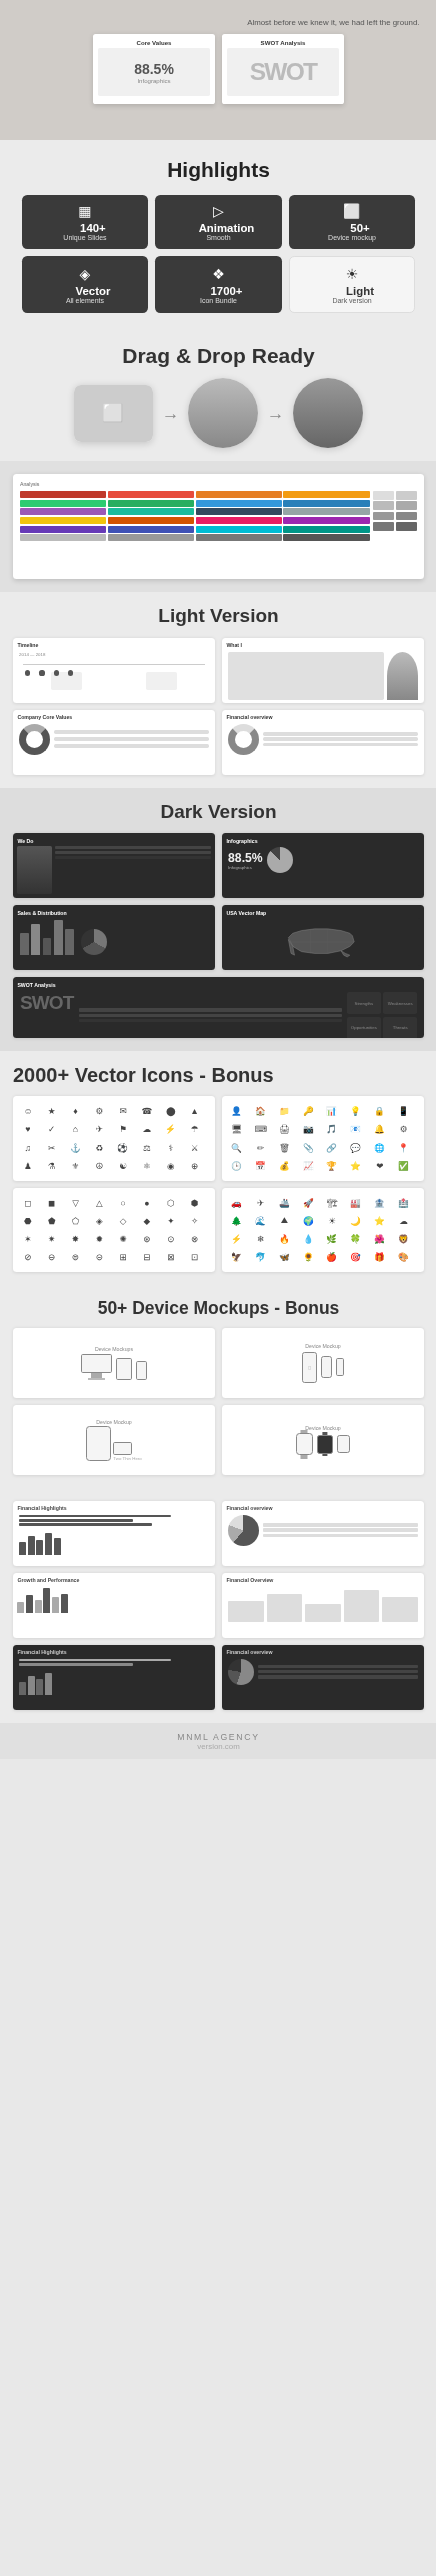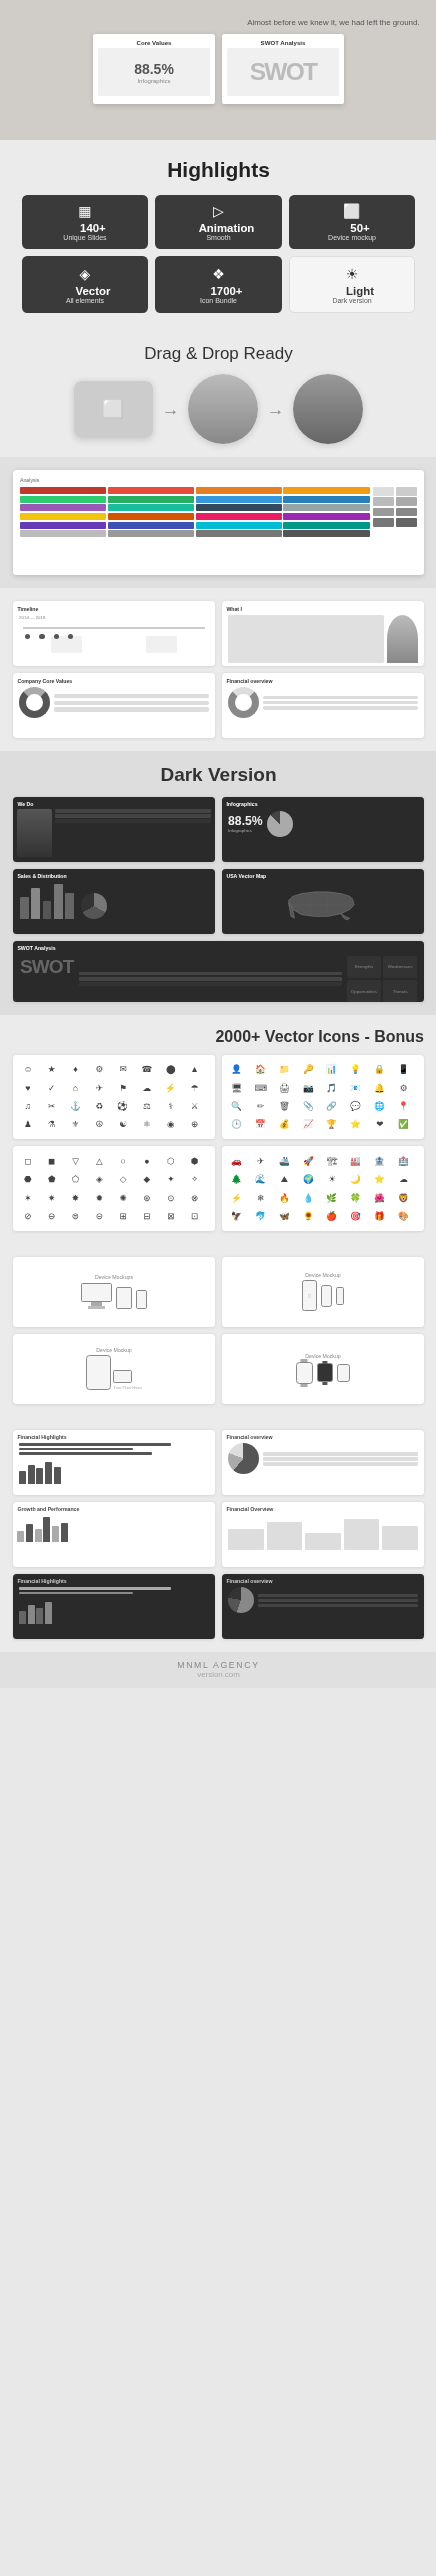--- a/index.html
+++ b/index.html
@@ -108,22 +108,22 @@
       opacity: 0.8;
     }
 
     
     .drag-section {
       background: #ebebeb;
       padding: 13px;
       text-align: center;
     }
     .drag-title {
-      font-size: 17px;
-      font-weight: 400;
+      font-size: 21px;
+      font-weight: 700;
       margin-bottom: 10.5px;
     }
     .drag-demo {
       display: flex;
       align-items: center;
       justify-content: center;
       gap: 8.7px;
     }
     .drag-item {
       background: white;
@@ -236,23 +236,23 @@
       justify-content: center;
       padding: 3.5px;
     }
 
     
     .icons-section {
       background: #ebebeb;
       padding: 13px;
     }
     .icons-title {
-      font-size: 16px;
+      font-size: 20px;
       font-weight: 700;
-      text-align: right;
+      text-align: left;
       margin-bottom: 8.7px;
     }
     .icons-grid-container {
       display: grid;
       grid-template-columns: 1fr 1fr;
       gap: 7px;
     }
     .icons-card {
       background: white;
       border-radius: 3.5px;
@@ -540,20 +540,21 @@
             <div style="height:8.7px; background:#777; border-radius:0.9px;"></div>
             <div style="height:8.7px; background:#666; border-radius:0.9px;"></div>
           </div>
         </div>
       </div>
     </div>
   </div>
 </div>
 
 <div class="version-section">
+  <div class="version-title">Light Version</div>
   <div class="slides-grid">
 
     <div class="slide-thumb">
       <div class="thumb-label">Timeline</div>
       <div style="padding:1.7px;">
         <div style="font-size:4.4px; color:#888; margin-bottom:2.6px;">2014 — 2018</div>
         <div class="timeline-line">
           <span class="timeline-dot"></span>
           <span class="timeline-dot"></span>
           <span class="timeline-dot"></span>
@@ -827,20 +828,21 @@
         <div class="mini-icon">🍎</div>
         <div class="mini-icon">🎯</div>
         <div class="mini-icon">🎁</div>
         <div class="mini-icon">🎨</div>
       </div>
     </div>
   </div>
 </div>
 
 <div class="mockups-section">
+  <div class="mockups-title">50+ Device Mockups - Bonus</div>
   <div class="mockups-grid">
 
     <div class="mockup-card">
       <div style="display:flex; flex-direction:column; align-items:center; gap:2.6px;">
         <div style="font-size:5.2px; color:#888;">Device Mockups</div>
         <div style="display:flex; gap:4.4px; align-items:flex-end;">
           <div>
 
             <div style="width:31px; height:19px; border:1.7px solid #888; border-radius:1.7px; background:#f5f5f5;"></div>
             <div style="width:10.5px; height:4.4px; background:#aaa; margin:0 auto;"></div>

